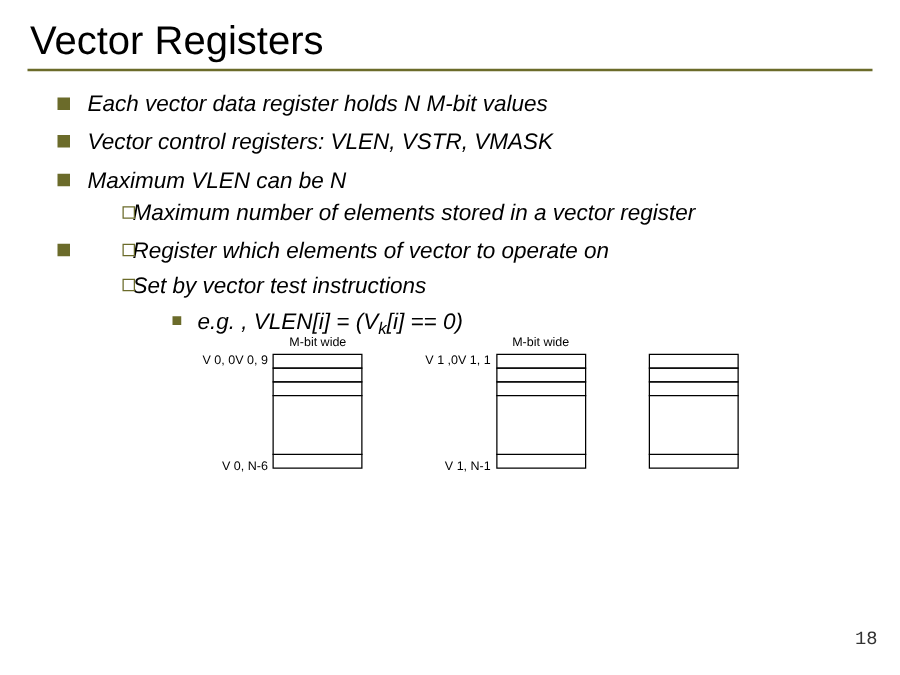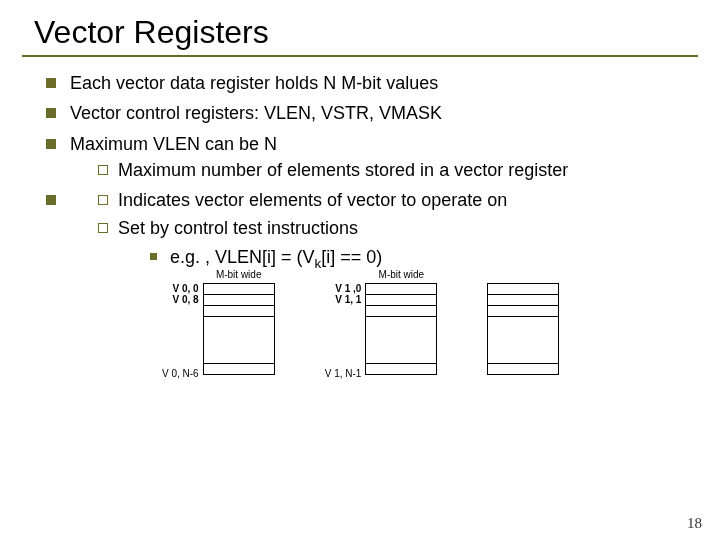--- a/index.html
+++ b/index.html
@@ -15,56 +15,57 @@
   .slide {
     padding: 14px 22px 0 22px;
     width: 100%;
     height: 100%;
     position: relative;
   }
   .title {
     font-size: 32px;
     font-weight: 400;
     font-family: Arial, sans-serif;
-    margin: 0 0 4px 12px;
+    margin: 0 0 4px 2px;
   }
   .rule {
     height: 2px;
     background: #6b6b2a;
     margin-bottom: 14px;
   }
   ul.lvl1 {
     list-style: none;
     padding: 0 0 0 24px;
     margin: 0;
   }
   ul.lvl1 > li {
     position: relative;
     padding-left: 24px;
     margin-bottom: 6px;
     font-size: 18px;
     line-height: 1.35;
+    font-style: italic;
   }
   ul.lvl1 > li::before {
     content: "";
     position: absolute;
     left: 0;
     top: 7px;
     width: 10px;
     height: 10px;
     background: #6b6b2a;
   }
   ul.lvl2 {
     list-style: none;
     padding: 0 0 0 28px;
     margin: 2px 0 2px 0;
   }
   ul.lvl2 > li {
     position: relative;
-    padding-left: 20px;
+    padding-left: 8px;
     margin-bottom: 4px;
     font-size: 18px;
     line-height: 1.35;
   }
   ul.lvl2 > li::before {
     content: "";
     position: absolute;
     left: 0;
     top: 7px;
     width: 8px;
@@ -108,21 +109,21 @@
   }
   .reglabels {
     display: flex;
     flex-direction: column;
     justify-content: space-between;
     text-align: right;
     font-size: 10px;
     font-family: Arial, sans-serif;
     padding-right: 4px;
   }
-  .reglabels .top { display: flex; flex-direction: column; font-weight: bold; }
+  .reglabels .top { display: flex; flex-direction: row; }
   .reglabels .bottom { }
   .regcol {
     display: flex;
     flex-direction: column;
     position: relative;
   }
   .widelabel {
     position: absolute;
     top: -14px;
     left: 0;
@@ -141,23 +142,23 @@
   .tallcell {
     width: 72px;
     height: 48px;
     border-left: 1px solid #000;
     border-right: 1px solid #000;
     margin-bottom: -1px;
   }
   .pagenum {
     position: absolute;
     right: 18px;
-    bottom: 8px;
+    bottom: 20px;
     font-size: 15px;
-    font-family: Liberation Serif, serif;
+    font-family: Liberation Mono, monospace;
     color: #333;
   }
 </style>
 </head>
 <body>
 
 <div class="slide">
 
   <h1 class="title">Vector Registers</h1>
   <div class="rule"></div>
@@ -166,40 +167,40 @@
     <li>Each vector data register holds N M-bit values</li>
     <li>Vector control registers: VLEN, VSTR, VMASK</li>
     <li>
       <span>Maximum VLEN can be N</span>
       <ul class="lvl2">
         <li>Maximum number of elements stored in a vector register</li>
       </ul>
     </li>
     <li>
       <ul class="lvl2">
-        <li>Indicates vector elements of vector to operate on</li>
+        <li>Register which elements of vector to operate on</li>
         <li>
-          <span>Set by control test instructions</span>
+          <span>Set by vector test instructions</span>
           <ul class="lvl3">
             <li>
               <span>e.g. , VLEN[i] = (V</span><span class="sub">k</span><span>[i] == 0)</span>
             </li>
           </ul>
         </li>
       </ul>
     </li>
   </ul>
 
   <div class="diagrams">
 
     <div class="reggroup">
       <div class="reglabels" style="height:96px;">
         <div class="top">
           <span>V 0, 0</span>
-          <span>V 0, 8</span>
+          <span>V 0, 9</span>
         </div>
         <div class="bottom">
           <span>V 0, N-6</span>
         </div>
       </div>
       <div class="regcol">
         <div class="widelabel">M-bit wide</div>
         <div class="cell"></div>
         <div class="cell"></div>
         <div class="cell"></div>

